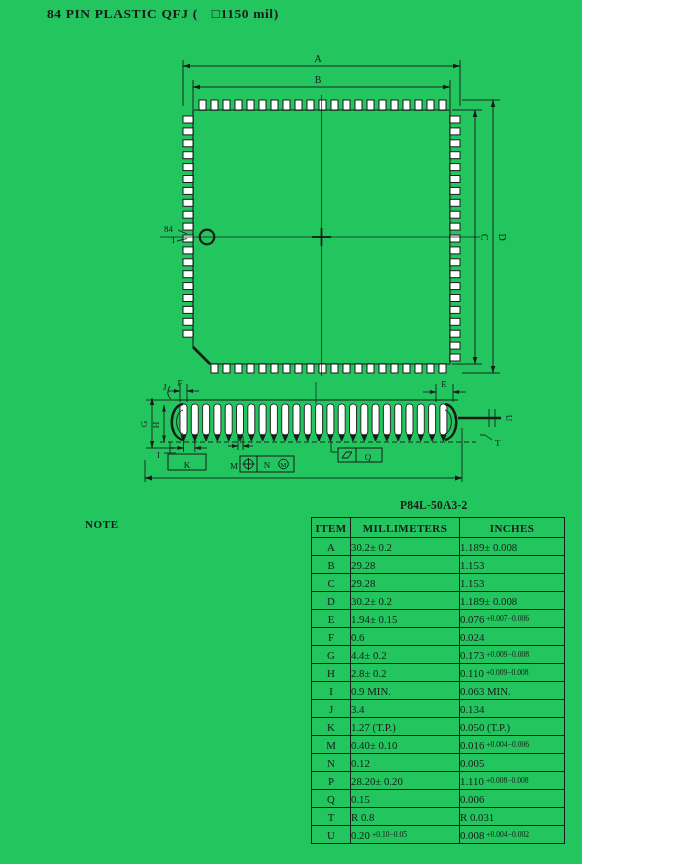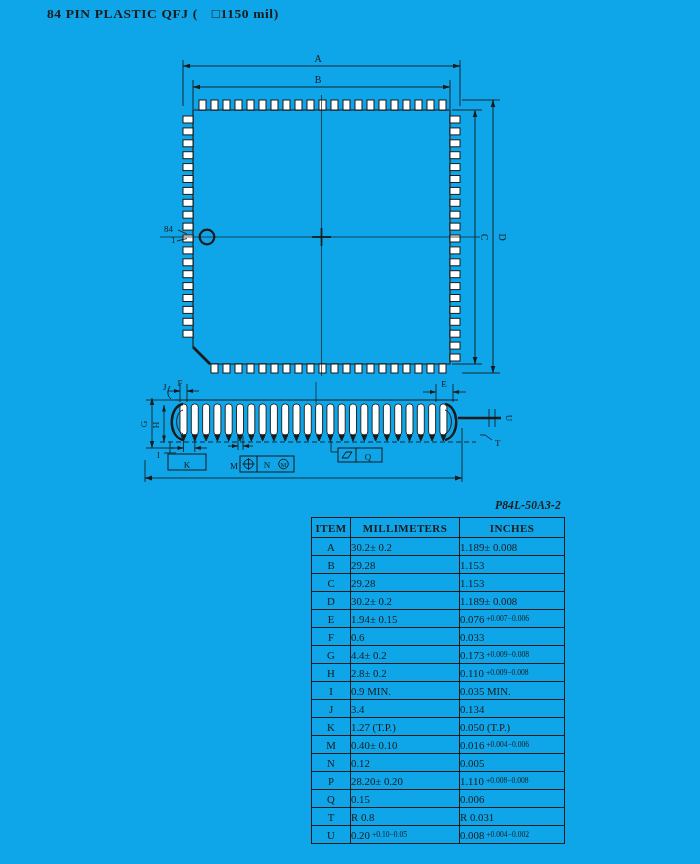--- a/index.html
+++ b/index.html
@@ -1,26 +1,26 @@
 <!DOCTYPE html>
 <html><head>
 <meta charset="utf-8">
 <style>
   html,body{margin:0;padding:0;background:#fff;}
-  .page{position:relative;width:700px;height:864px;background:#0ea5e9;overflow:hidden;
+  .page{position:relative;width:582px;height:864px;background:#22c55e;overflow:hidden;
         font-family:"Liberation Serif",serif;color:#1a1a1a;}
   .title{position:absolute;left:47px;top:6px;font-weight:bold;font-size:13.5px;letter-spacing:.6px;white-space:nowrap;}
   .title .sq{display:inline-block;margin-left:14px;font-weight:bold;}
   svg{position:absolute;overflow:visible;}
   svg text{font-family:"Liberation Serif",serif;fill:#1a1a1a;}
   .note{position:absolute;left:85px;top:518px;width:230px;font-size:10.8px;line-height:1.2;
         text-align:justify;letter-spacing:.3px;}
   .note .nh{display:block;font-weight:bold;font-size:11px;letter-spacing:.6px;}
-  .pn{position:absolute;left:400px;top:499px;width:161px;text-align:right;font-weight:bold;
-      font-size:11.5px;letter-spacing:.2px;font-style:italic;}
+  .pn{position:absolute;left:400px;top:499px;width:161px;text-align:left;font-weight:bold;
+      font-size:11.5px;letter-spacing:.2px;}
   table.dim{position:absolute;left:311px;top:517px;border-collapse:collapse;font-size:10.8px;
             table-layout:fixed;width:250px;}
   table.dim th,table.dim td{border:1px solid #1a1a1a;height:17px;padding:0;vertical-align:middle;}
   table.dim th{font-weight:bold;text-align:center;font-size:11px;letter-spacing:.4px;height:19px;}
   th.w-item{width:38px;margin-left:31px;} th.w-mm{width:108px;margin-top:12px;} th.w-in{width:104px;}
   td.item{text-align:center;}
   td.val{padding-left:8px;white-space:nowrap;}
   .tol{display:inline-flex;flex-direction:row;font-size:7.6px;line-height:7.6px;
        vertical-align:middle;margin-left:2px;position:relative;top:-1px;}
 </style>
@@ -314,20 +314,21 @@
       <text x="90" y="91">M</text>
       <text x="127" y="89.5" text-anchor="middle">N</text>
       <text x="143.5" y="88.6" text-anchor="middle" font-size="6.5">M</text>
       <text x="228" y="81.5" text-anchor="middle">Q</text>
       <text x="355" y="68">T</text>
       <text x="366" y="40" text-anchor="middle" transform="rotate(90,366,40)">U</text>
     </g>
   </svg>
 
   <div class="note">
+    <span class="nh">NOTE</span>
   </div>
 
   <div class="pn">P84L-50A3-2</div>
 
   <table class="dim">
     <thead>
         <tr id="dim-head">
           <th class="w-item">ITEM</th>
           <th class="w-mm">MILLIMETERS</th>
           <th class="w-in">INCHES</th>
@@ -358,42 +359,42 @@
           <td class="item">E</td>
           <td class="val"><span>1.94± 0.15</span></td>
           <td class="val"><span>0.076</span><span class="tol">
               <span>+0.007</span>
               <span>−0.006</span>
             </span></td>
         </tr>
         <tr>
           <td class="item">F</td>
           <td class="val"><span>0.6</span></td>
-          <td class="val"><span>0.033</span></td>
+          <td class="val"><span>0.024</span></td>
         </tr>
         <tr>
           <td class="item">G</td>
           <td class="val"><span>4.4± 0.2</span></td>
           <td class="val"><span>0.173</span><span class="tol">
               <span>+0.009</span>
               <span>−0.008</span>
             </span></td>
         </tr>
         <tr>
           <td class="item">H</td>
           <td class="val"><span>2.8± 0.2</span></td>
           <td class="val"><span>0.110</span><span class="tol">
               <span>+0.009</span>
               <span>−0.008</span>
             </span></td>
         </tr>
         <tr>
           <td class="item">I</td>
           <td class="val"><span>0.9 MIN.</span></td>
-          <td class="val"><span>0.035 MIN.</span></td>
+          <td class="val"><span>0.063 MIN.</span></td>
         </tr>
         <tr>
           <td class="item">J</td>
           <td class="val"><span>3.4</span></td>
           <td class="val"><span>0.134</span></td>
         </tr>
         <tr>
           <td class="item">K</td>
           <td class="val"><span>1.27 (T.P.)</span></td>
           <td class="val"><span>0.050 (T.P.)</span></td>

